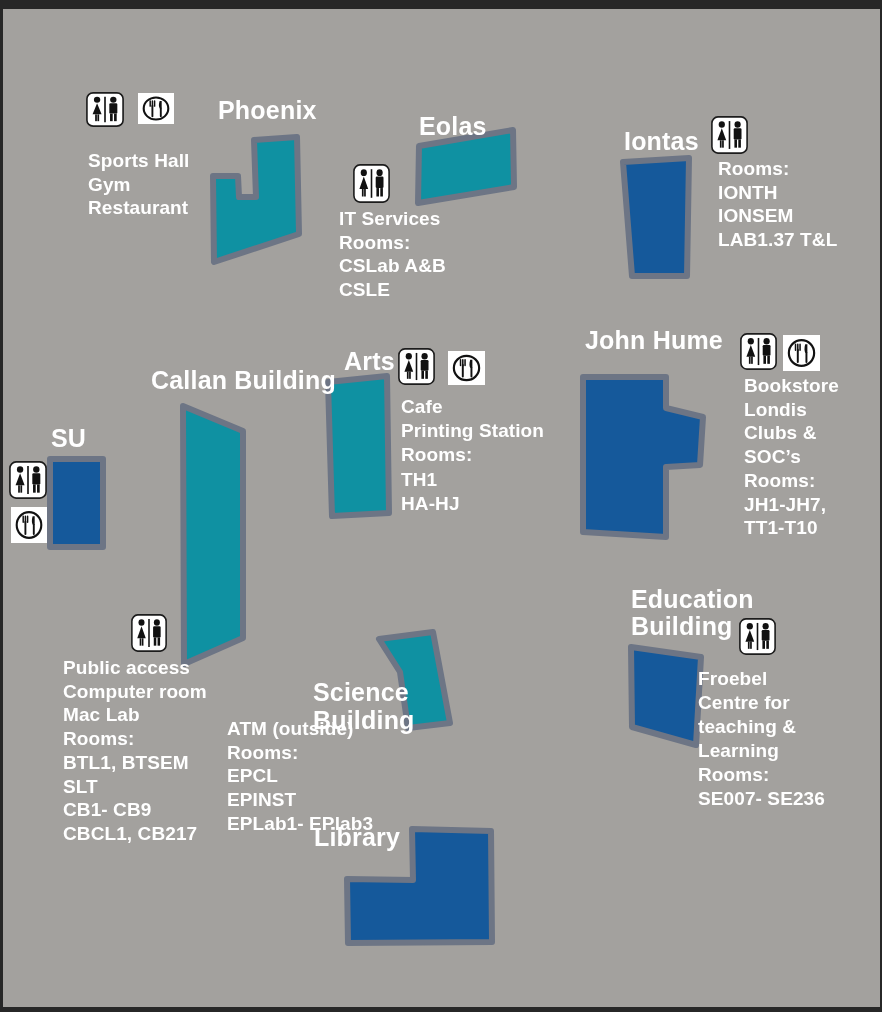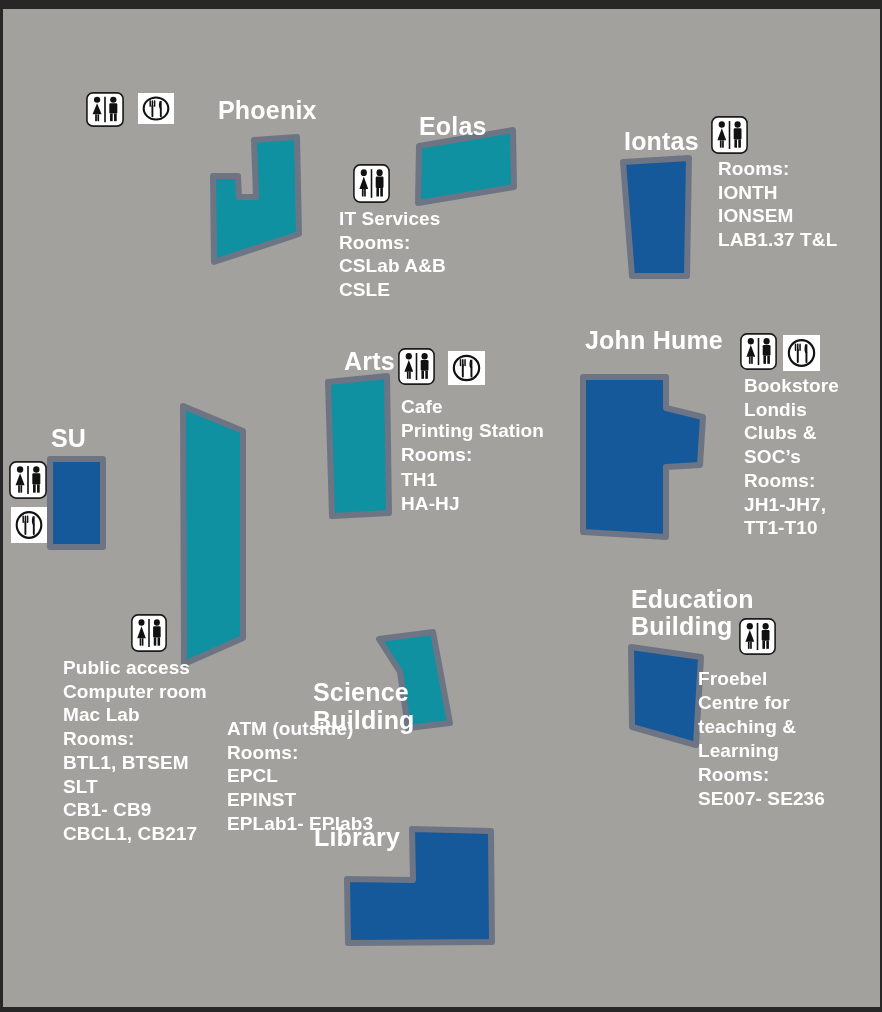--- a/index.html
+++ b/index.html
@@ -111,29 +111,33 @@
     <polygon class="bshape b-teal" points="328,382 387,376 389,513 332,516"></polygon>
     <polygon class="bshape b-blue" points="583,377 666,377 666,408 703,417 700,465 666,467 666,537 583,532"></polygon>
     <polygon class="bshape b-blue" points="631,647 701,657 696,745 632,727"></polygon>
     <polygon class="bshape b-teal" points="379,639 433,632 450,723 408,728 400,672"></polygon>
     <polygon class="bshape b-blue" points="412,829 491,831 492,942 348,943 347,879 413,880"></polygon>
   </svg>
 
   <div class="label t-phoenix">Phoenix</div>
   <div class="label t-eolas">Eolas</div>
   <div class="label t-iontas">Iontas</div>
+  <div class="label t-callan">Callan Building</div>
   <div class="label t-arts">Arts</div>
   <div class="label t-johnhume">John Hume</div>
   <div class="label t-su">SU</div>
   <div class="label t-education">Education
 Building</div>
   <div class="label t-science">Science
 Building</div>
   <div class="label t-library">Library</div>
 
+  <div class="info i-phoenix">Sports Hall
+Gym
+Restaurant</div>
   <div class="info i-eolas">IT Services
 Rooms:
 CSLab A&amp;B
 CSLE</div>
   <div class="info i-iontas">Rooms:
 IONTH
 IONSEM
 LAB1.37 T&amp;L</div>
   <div class="info i-callan">Public access
 Computer room

